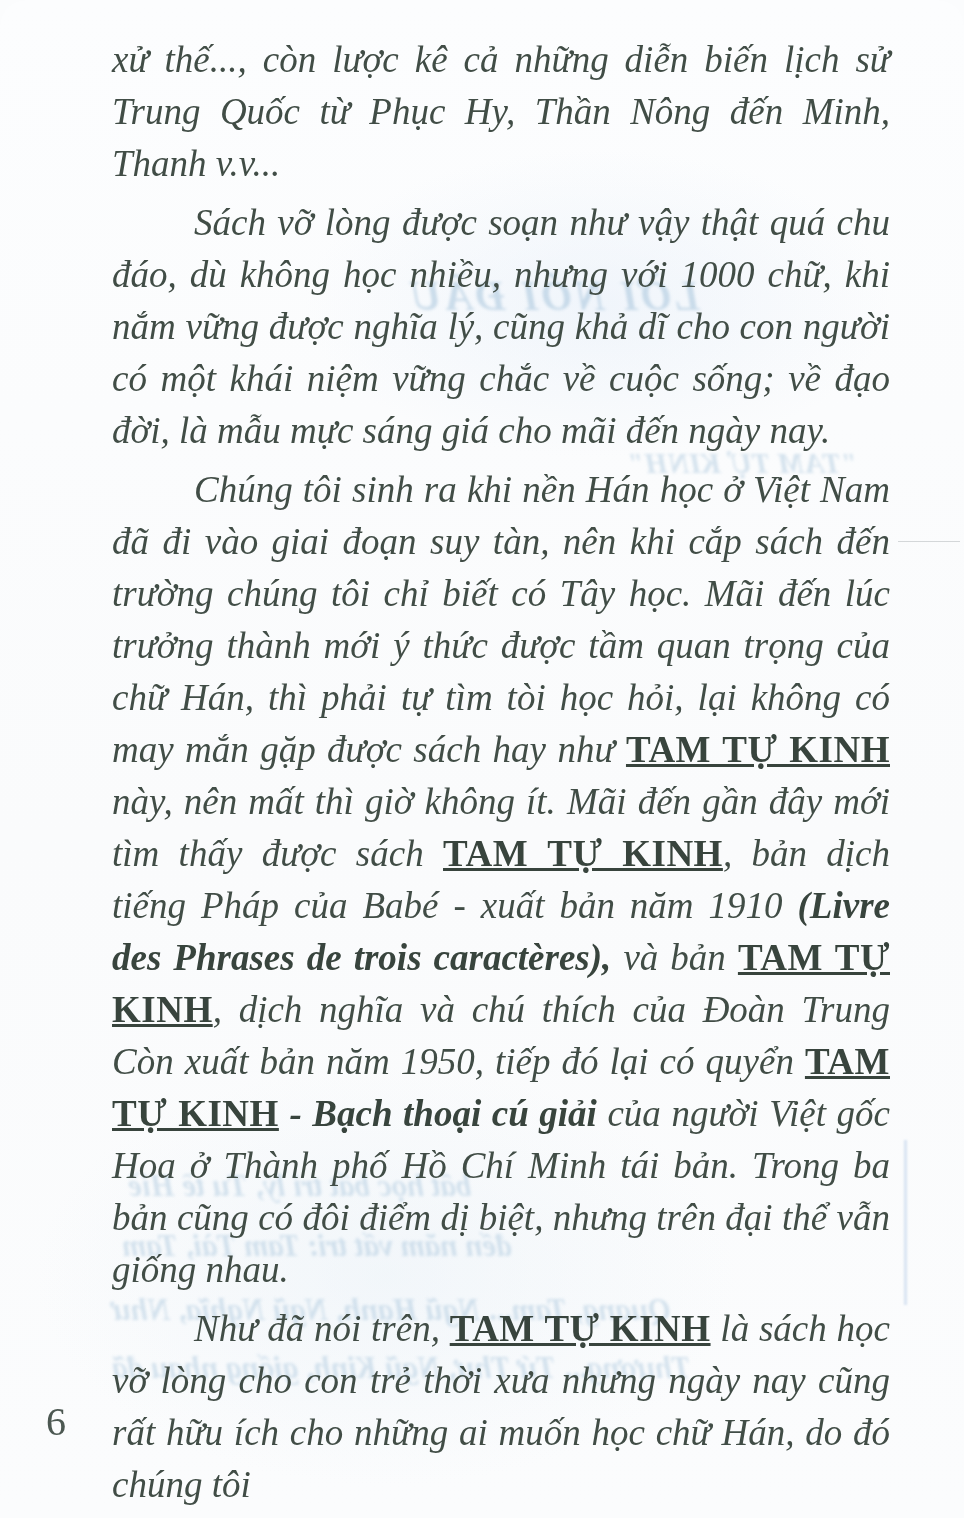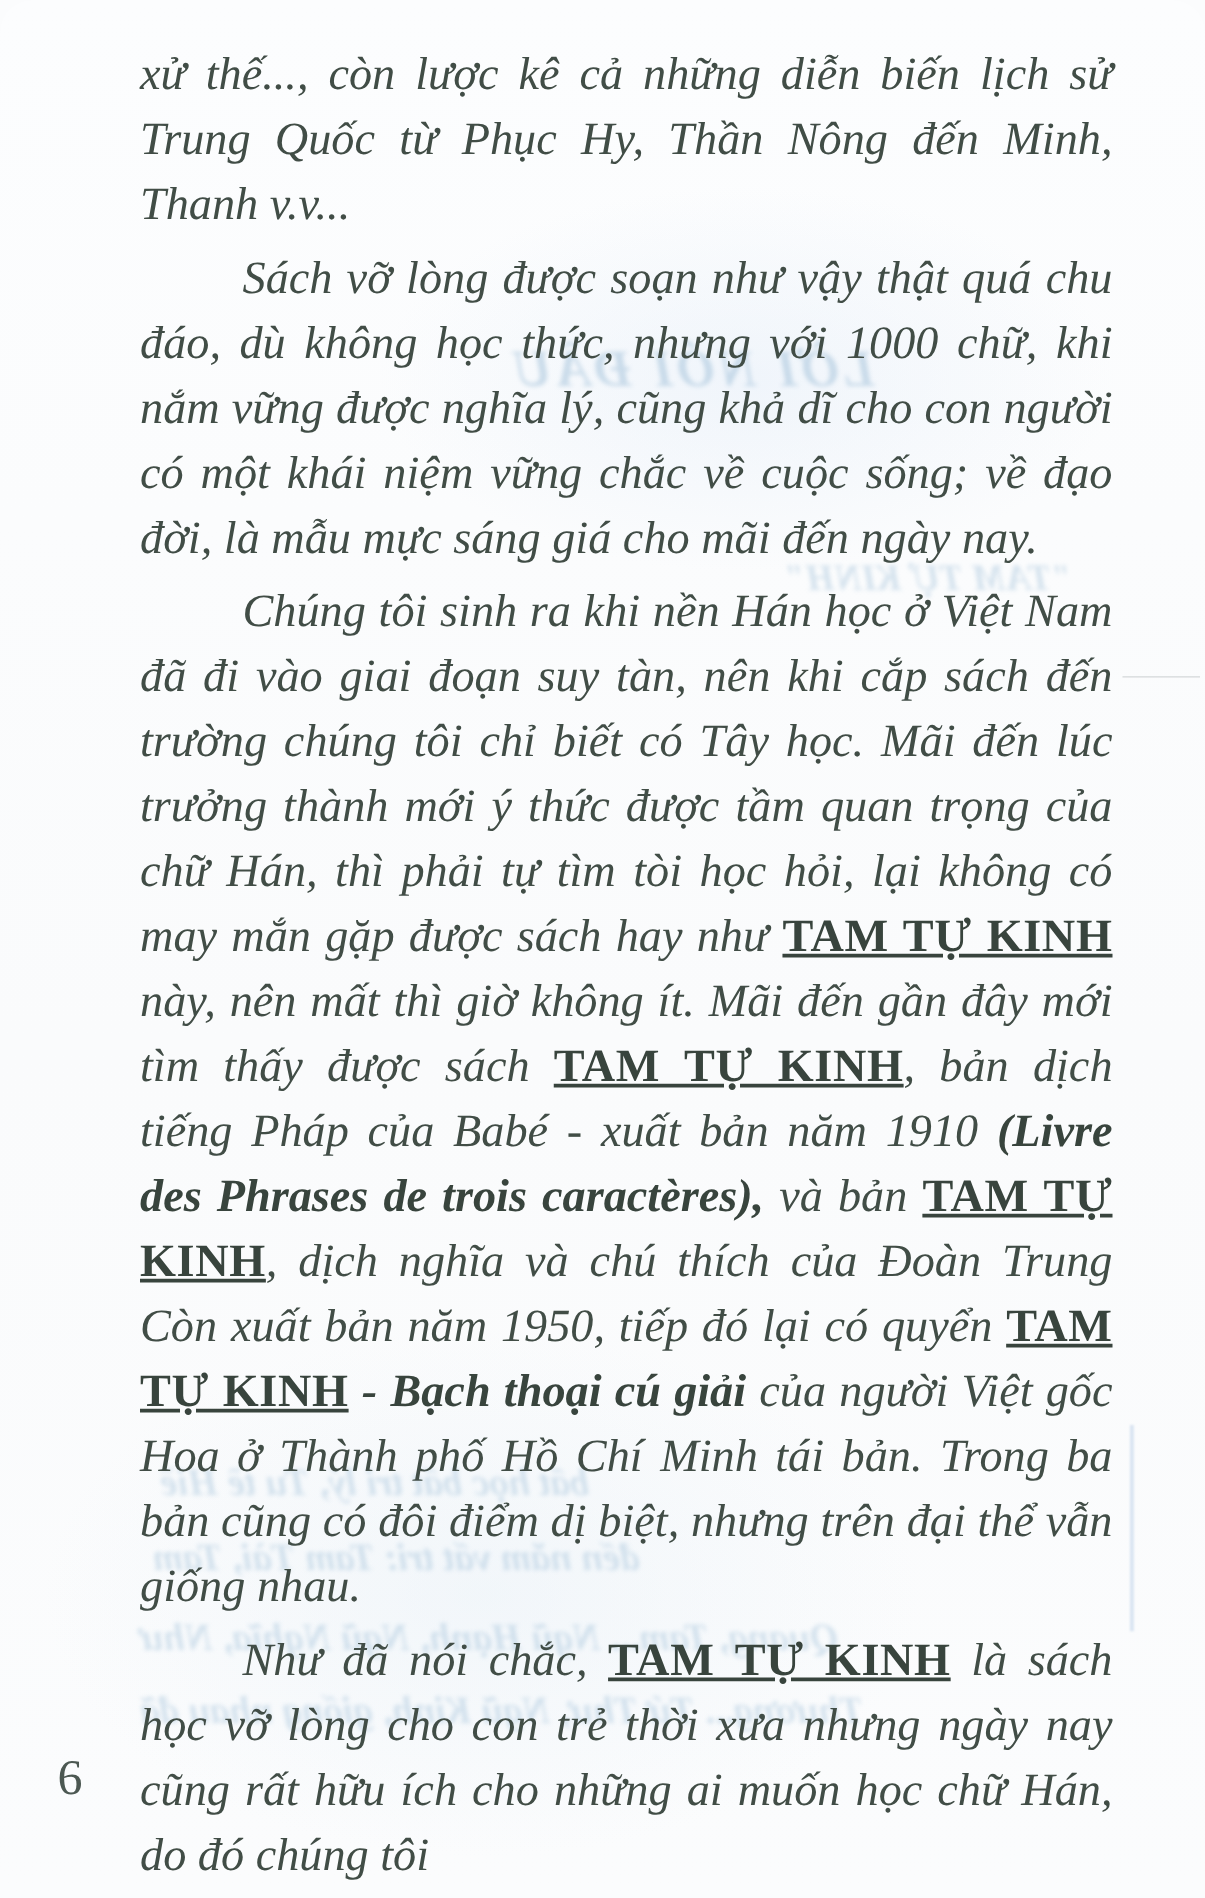--- a/index.html
+++ b/index.html
@@ -125,23 +125,23 @@
   <div class="bt bt5">Quang, Tam... Ngũ Hạnh, Ngũ Nghĩa, Như</div>
   <div class="bt bt6">Thương... Tứ Thư, Ngũ Kinh, giống nhau đã</div>
 
   <div class="edge-streak"></div>
   <div class="scratch"></div>
 
   <main class="text-block">
 
     <p class="para no-indent"><span class="seg-i">xử thế..., còn lược kê cả những diễn biến lịch sử Trung Quốc từ Phục Hy, Thần Nông đến Minh, Thanh v.v...</span></p>
 
-    <p class="para"><span class="seg-i">Sách vỡ lòng được soạn như vậy thật quá chu đáo, dù không học thức, nhưng với 1000 chữ, khi nắm vững được nghĩa lý, cũng khả dĩ cho con người có một khái niệm vững chắc về cuộc sống; về đạo đời, là mẫu mực sáng giá cho mãi đến ngày nay.</span></p>
+    <p class="para"><span class="seg-i">Sách vỡ lòng được soạn như vậy thật quá chu đáo, dù không học nhiều, nhưng với 1000 chữ, khi nắm vững được nghĩa lý, cũng khả dĩ cho con người có một khái niệm vững chắc về cuộc sống; về đạo đời, là mẫu mực sáng giá cho mãi đến ngày nay.</span></p>
 
     <p class="para"><span class="seg-i">Chúng tôi sinh ra khi nền Hán học ở Việt Nam đã đi vào giai đoạn suy tàn, nên khi cắp sách đến trường chúng tôi chỉ biết có Tây học. Mãi đến lúc trưởng thành mới ý thức được tầm quan trọng của chữ Hán, thì phải tự tìm tòi học hỏi, lại không có may mắn gặp được sách hay như </span><span class="seg-b">TAM TỰ KINH</span><span class="seg-i"> này, nên mất thì giờ không ít. Mãi đến gần đây mới tìm thấy được sách </span><span class="seg-b">TAM TỰ KINH</span><span class="seg-i">, bản dịch tiếng Pháp của Babé - xuất bản năm 1910 </span><span class="seg-bi">(Livre des Phrases de trois caractères),</span><span class="seg-i"> và bản </span><span class="seg-b">TAM TỰ KINH</span><span class="seg-i">, dịch nghĩa và chú thích của Đoàn Trung Còn xuất bản năm 1950, tiếp đó lại có quyển </span><span class="seg-b">TAM TỰ KINH</span><span class="seg-bi"> - Bạch thoại cú giải</span><span class="seg-i"> của người Việt gốc Hoa ở Thành phố Hồ Chí Minh tái bản. Trong ba bản cũng có đôi điểm dị biệt, nhưng trên đại thể vẫn giống nhau.</span></p>
 
-    <p class="para"><span class="seg-i">Như đã nói chắc, </span><span class="seg-b">TAM TỰ KINH</span><span class="seg-i"> là sách học vỡ lòng cho con trẻ thời xưa nhưng ngày nay cũng rất hữu ích cho những ai muốn học chữ Hán, do đó chúng tôi</span></p>
+    <p class="para"><span class="seg-i">Như đã nói trên, </span><span class="seg-b">TAM TỰ KINH</span><span class="seg-i"> là sách học vỡ lòng cho con trẻ thời xưa nhưng ngày nay cũng rất hữu ích cho những ai muốn học chữ Hán, do đó chúng tôi</span></p>
 
   </main>
 
   <div class="page-number">6</div>
 
 </div>
 
 </body></html>

